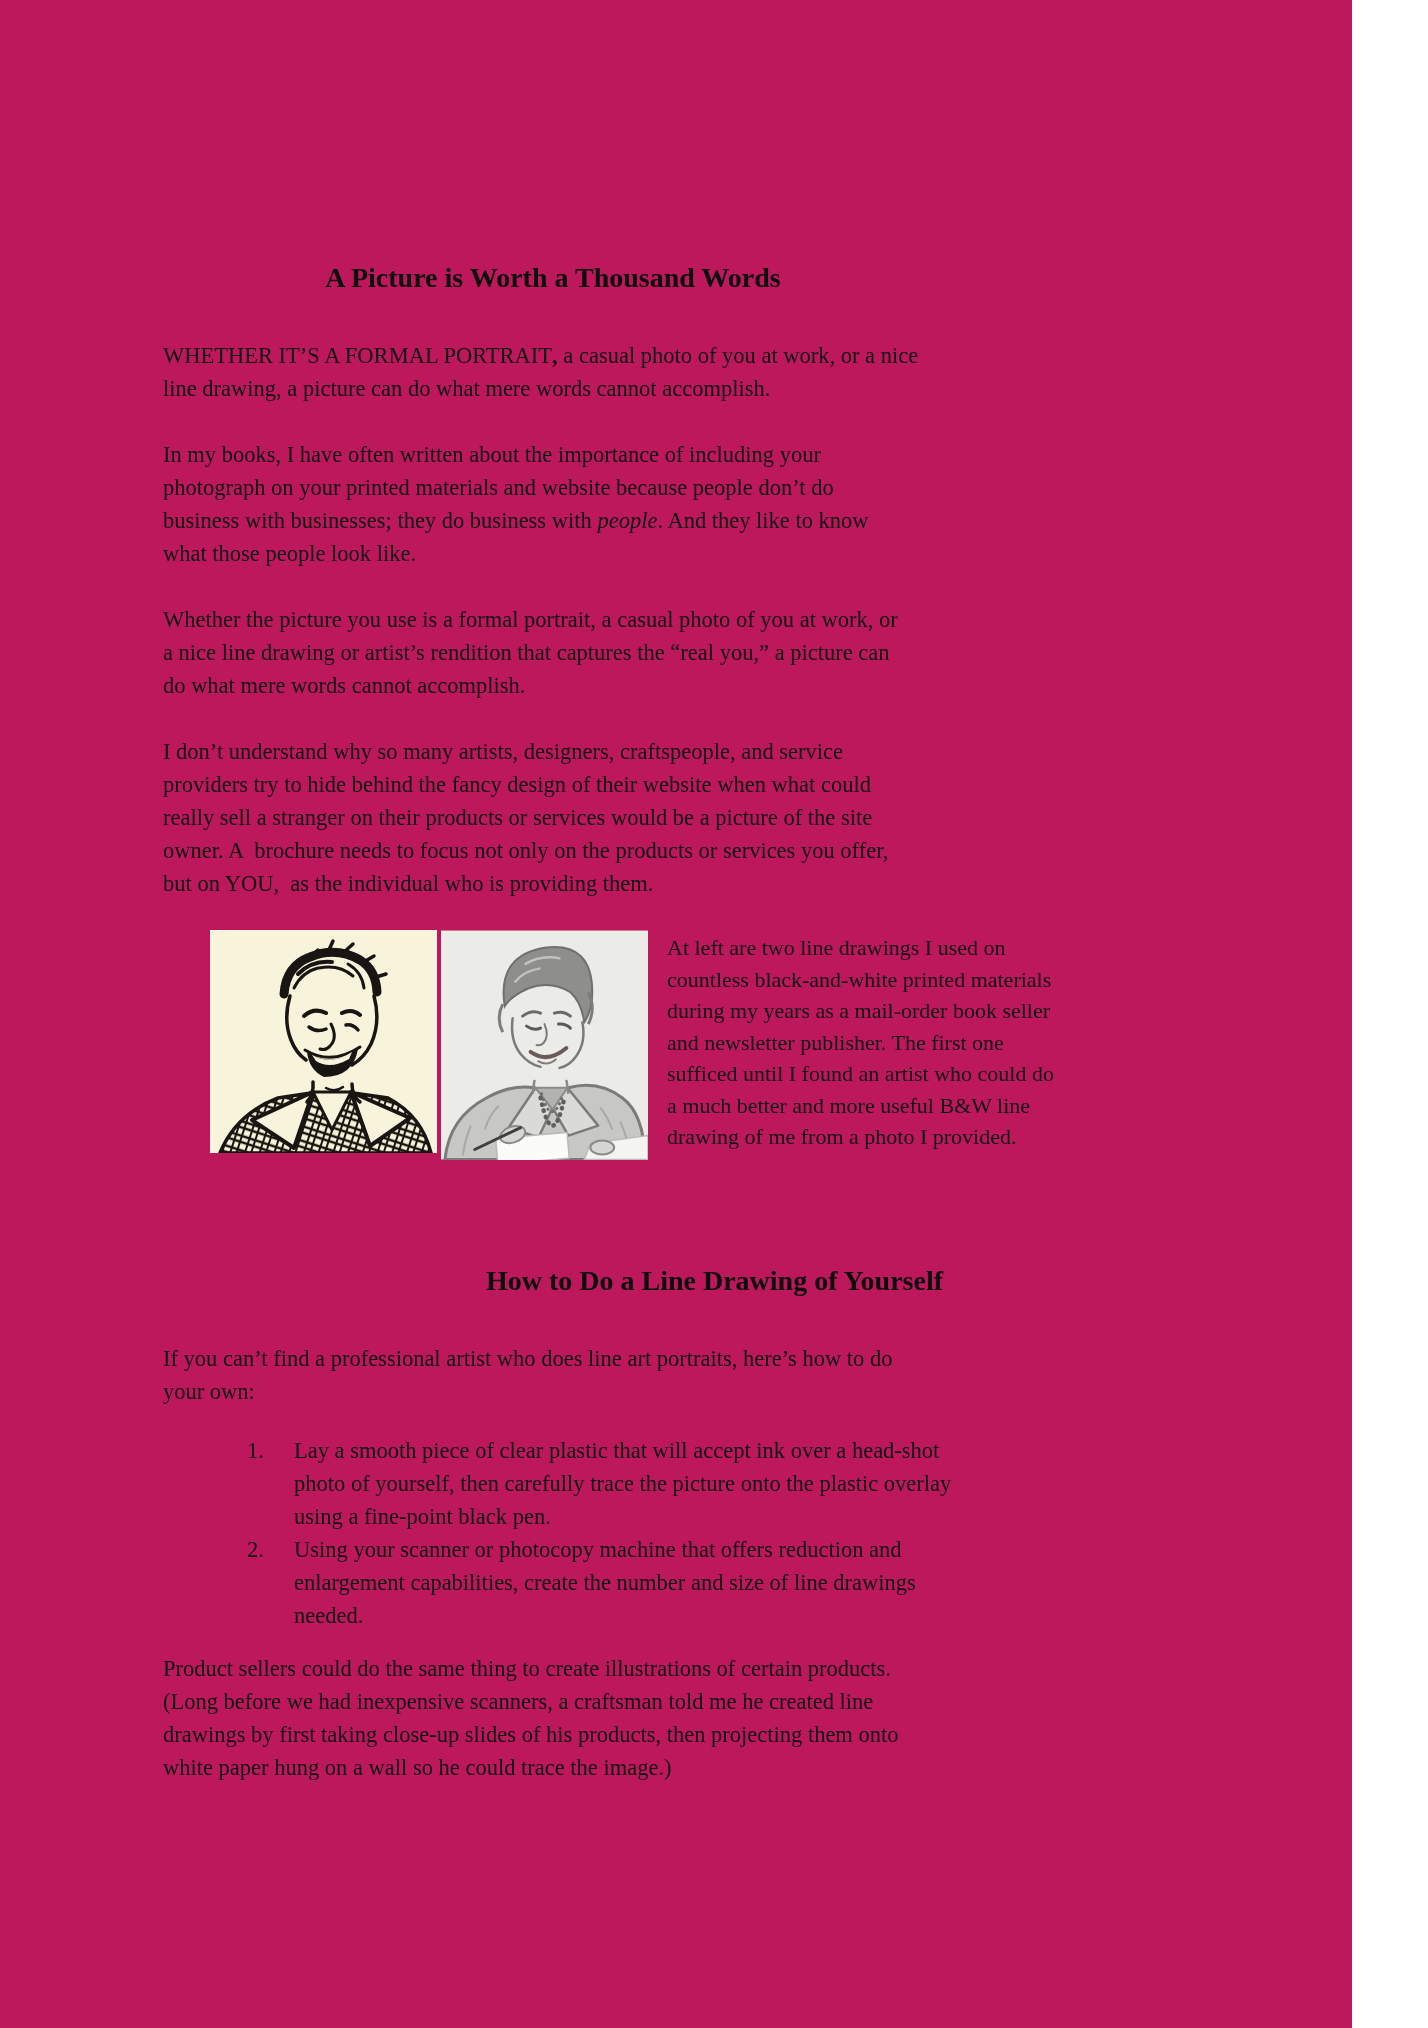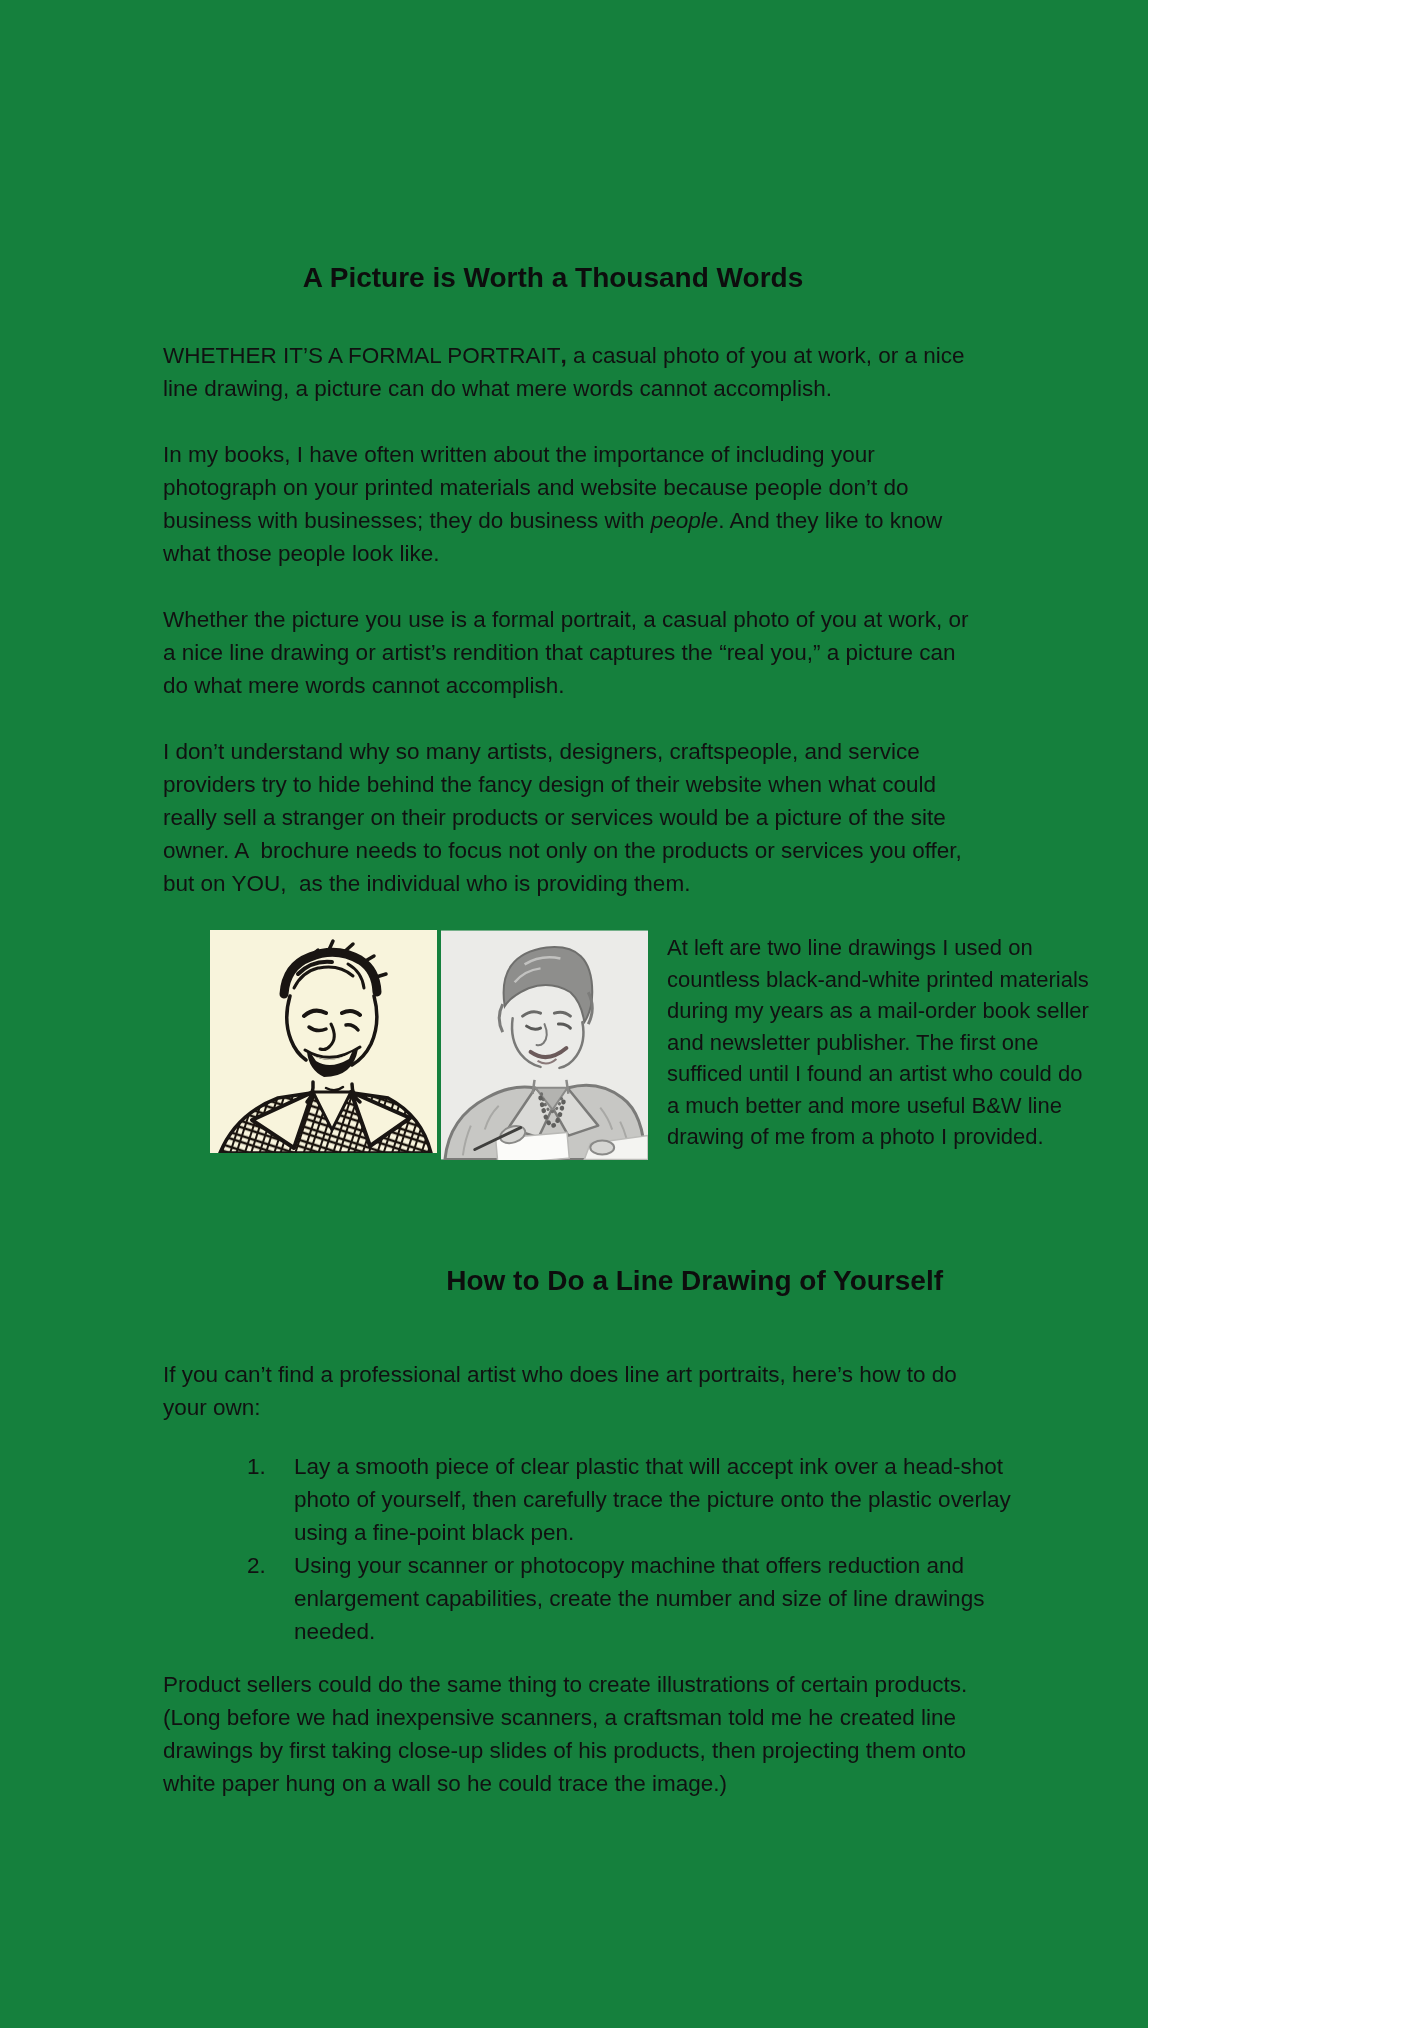--- a/index.html
+++ b/index.html
@@ -1,22 +1,22 @@
 <!DOCTYPE html>
 <html><head>
 <meta charset="utf-8">
 <style>
   html,body{margin:0;padding:0;background:#ffffff;}
   .page{
     position:relative;
-    width:1148px;
+    width:1352px;
     height:2028px;
-    background:#15803d;
+    background:#be185d;
     overflow:hidden;
-    font-family:Liberation Sans, sans-serif;
+    font-family:Liberation Serif, serif;
     color:#111111;
   }
   .content{
     position:absolute;
     left:163px;
     top:0;
     width:965px;
   }
   h1.doc-title{
     margin:261px 0 0 0;
@@ -36,21 +36,21 @@
     font-weight:bold;
     color:#0d0d0d;
   }
   p.body{
     margin:33px 0 0 0;
     font-size:22.5px;
     line-height:33px;
     white-space:pre-wrap;
   }
   p.body.after-title{margin-top:44px;}
-  p.body.after-heading{margin-top:60px;}
+  p.body.after-heading{margin-top:44px;}
   p.body.after-list{margin-top:20px;}
   .figure-row{
     margin:30px 0 0 47px;
     display:flex;
     align-items:flex-start;
   }
   .figure-img{flex:0 0 auto;}
   .figure-img svg{display:block;}
   .img-ink{width:227px;height:223px;}
   .img-pencil{width:207px;height:230px;margin-left:4px;}

